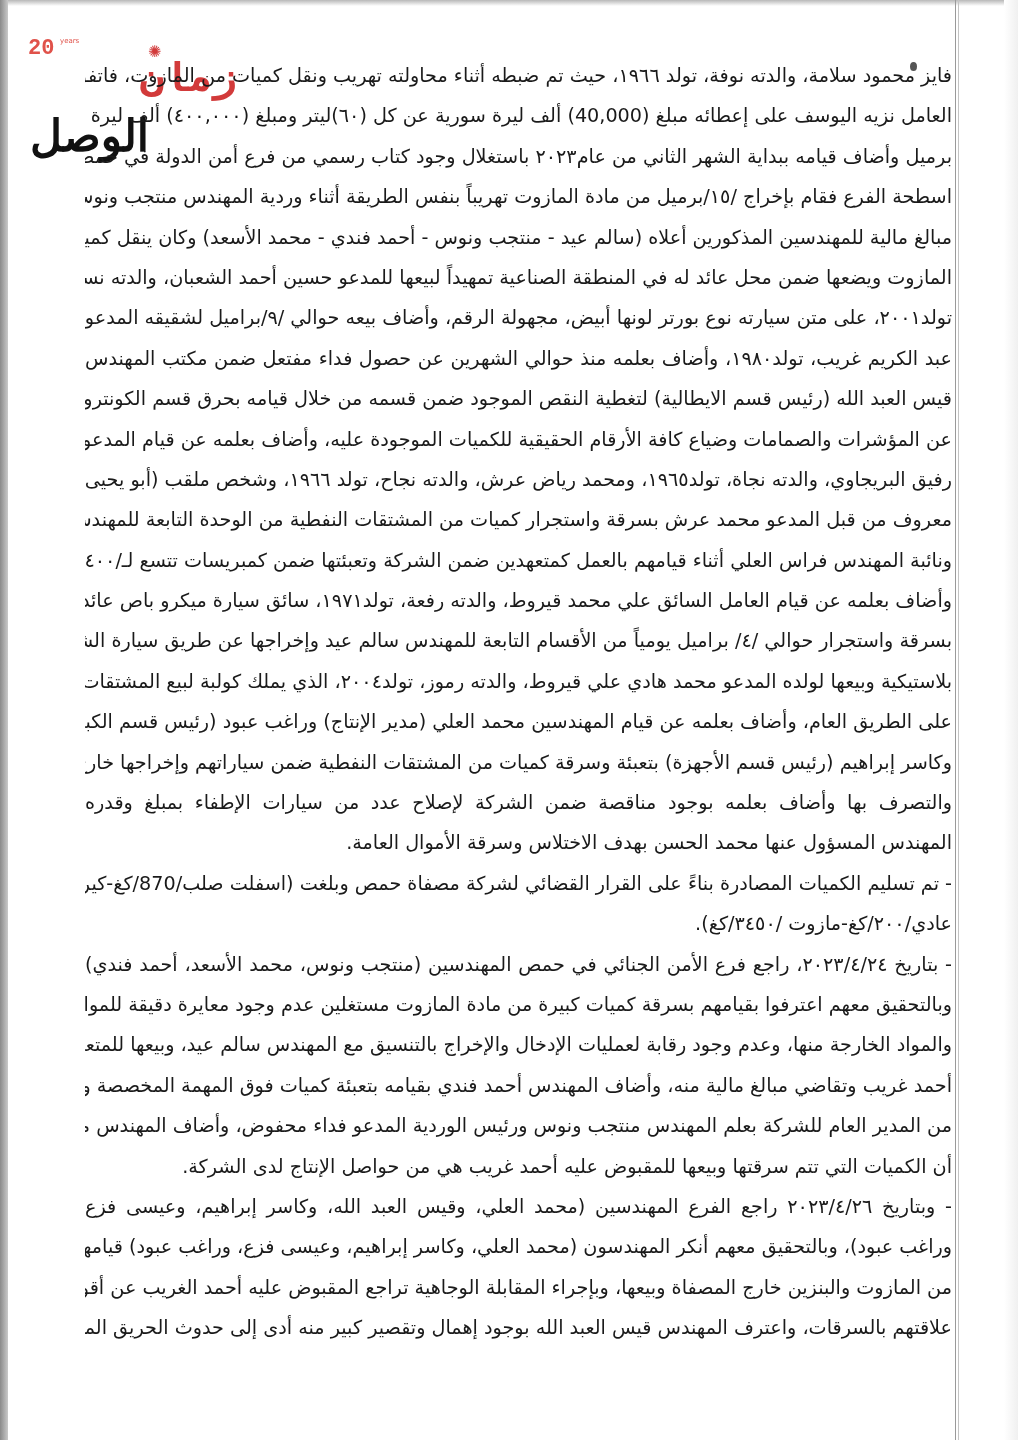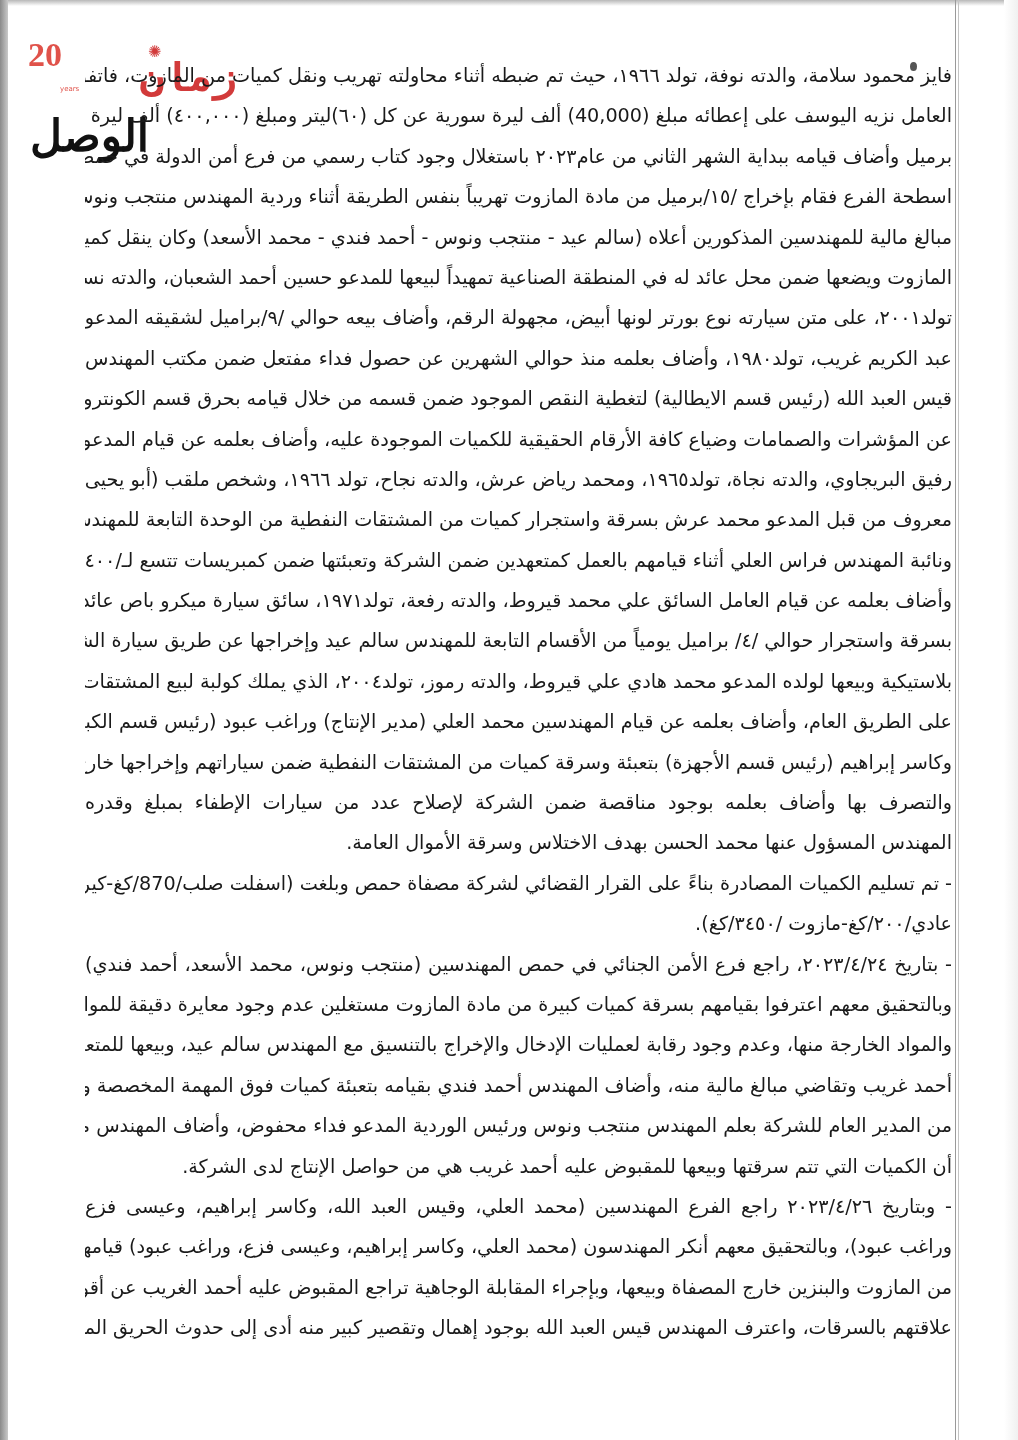--- a/index.html
+++ b/index.html
@@ -33,26 +33,25 @@
     height:40.4px; line-height:40.4px; white-space:nowrap;
     text-align-last:justify; text-align:justify; overflow:hidden;margin-left:45px;
   }
   .line.last { text-align-last:right; }
   .logo {
     position:absolute; left:22px; top:36px; width:190px; height:90px;
     pointer-events:none;
   }
   .logo .twenty {
     position:absolute; left:6px; top:0; color:#e0524a; font-weight:bold;
-    font-size:34px; font-family:Liberation Serif, serif;
+    font-size:22px; font-family:Liberation Mono, monospace;
   }
   .logo .years {
     position:absolute; left:38px; top:2px; color:#e0524a; font-size:7px;
     line-height:7px;
-    margin-top:48px;
   }
   .logo .word-black {
     position:absolute; left:8px; top:26px; font-size:44px; font-weight:bold;
     color:#111; direction:rtl; font-family:"DejaVu Serif", serif;margin-top:48px;
   }
   .logo .word-red {
     position:absolute; left:118px; top:18px; font-size:40px; font-weight:bold;
     color:#d23a3a; direction:rtl; font-family:Liberation Mono, monospace;
   }
   .logo .star {

